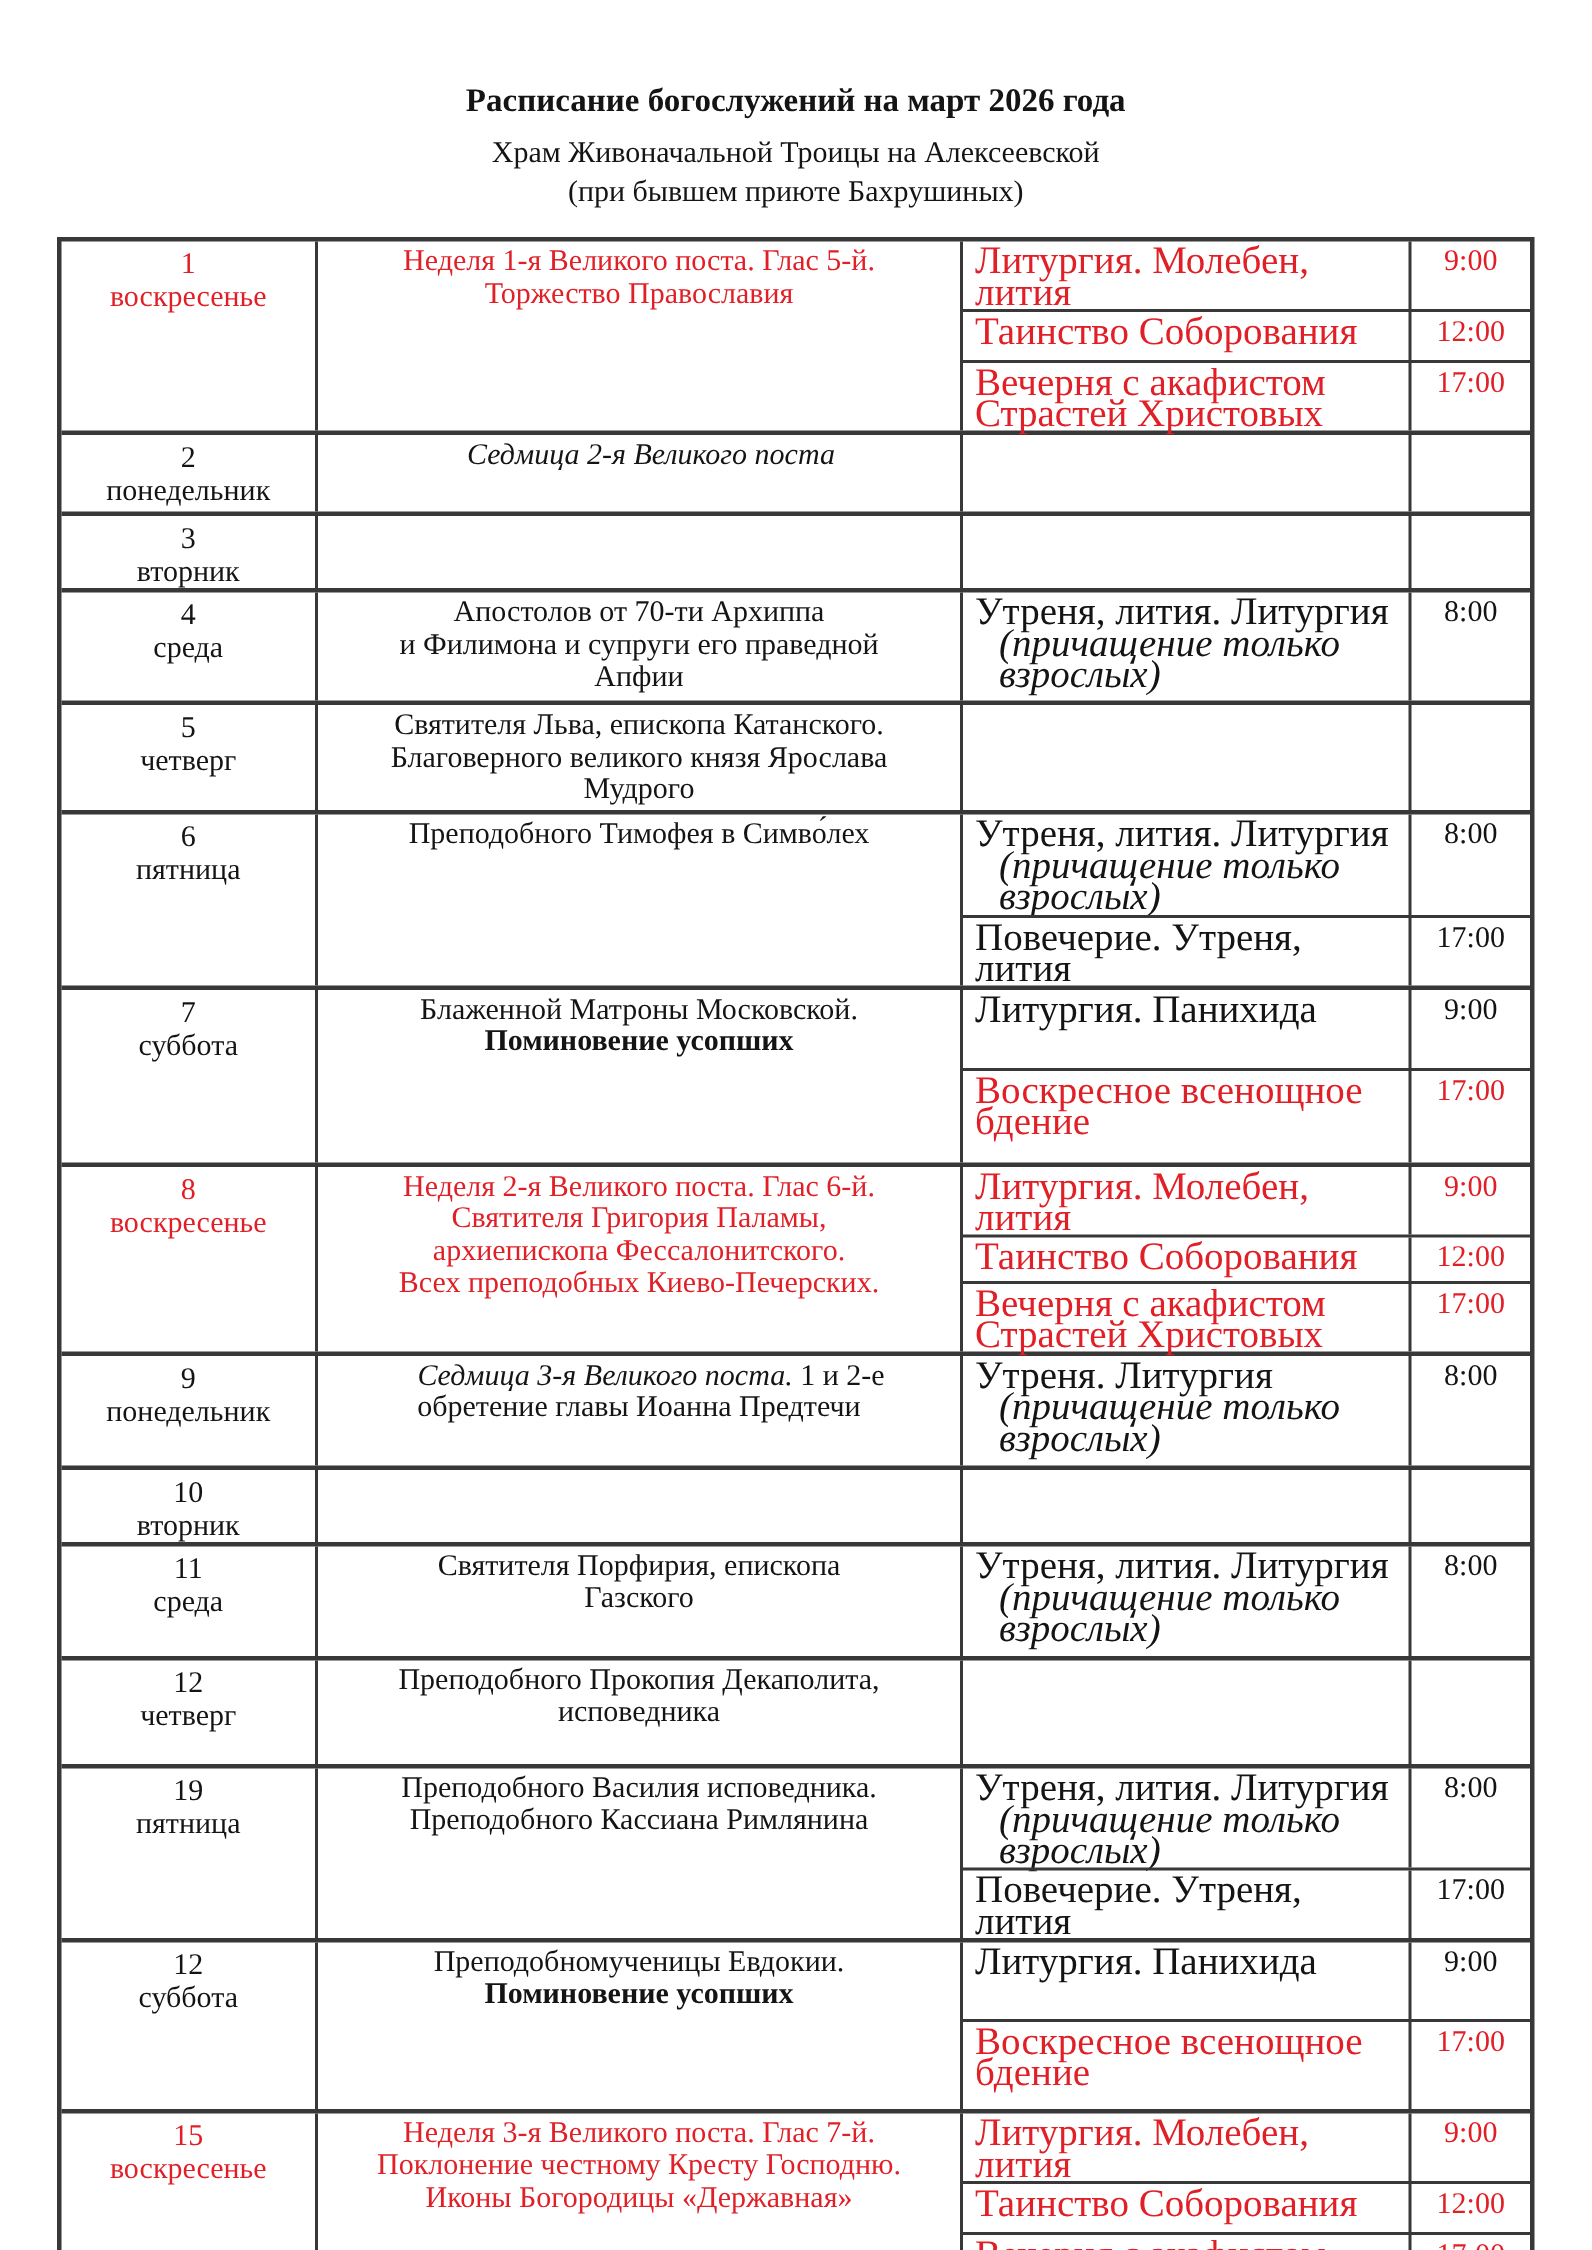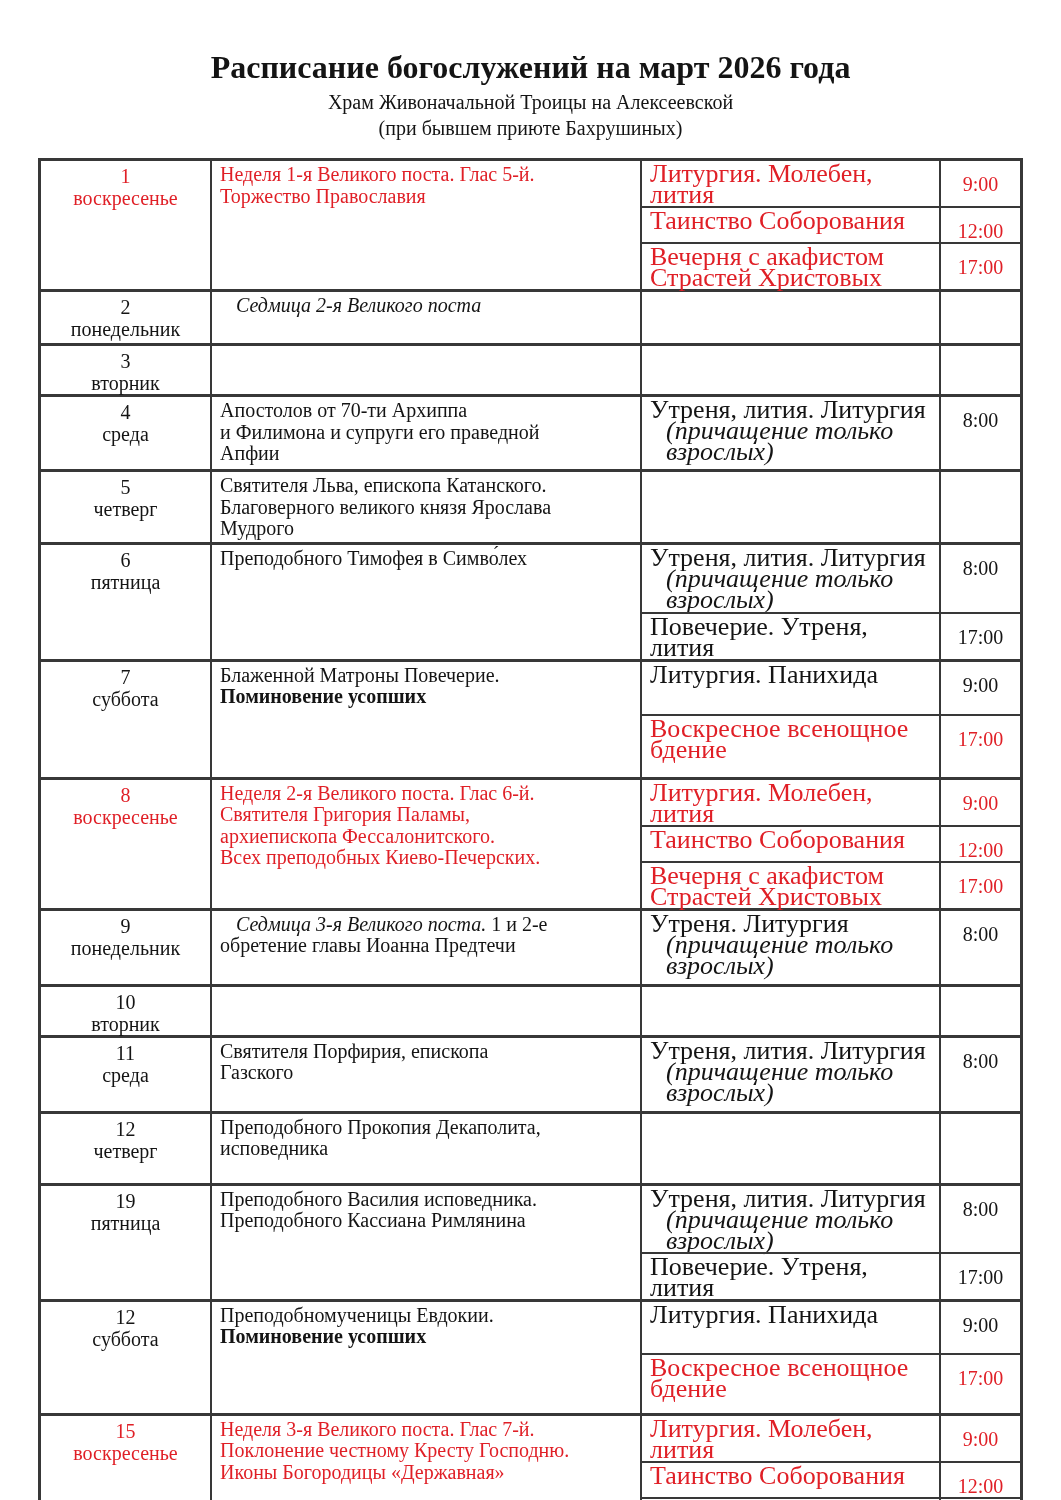--- a/index.html
+++ b/index.html
@@ -13,21 +13,21 @@
     background:#ffffff;
     font-family:"Liberation Serif","DejaVu Serif",serif;
     color:var(--ink);
     overflow:hidden;
   }
   .header{
     text-align:center;
     padding-top:48px;
   }
   .doc-title{
-    font-size:32px;
+    font-size:22px;
     font-weight:bold;
     line-height:38px;
     margin:0 0 3px 0;
   }
   .doc-subtitle{
     font-size:20px;
     font-weight:normal;
     line-height:26px;
     margin:0;
   }
@@ -48,20 +48,21 @@
     text-align:center;
     padding-top:4px;
     font-size:20px;
     line-height:22px;
   }
   .desc-cell{
     border-left:2px solid var(--line);
     padding:3px 8px 2px 8px;
     font-size:20px;
     line-height:21.5px;
+    text-align:center;
   }
   .svc-block{
     border-left:2px solid var(--line);
     display:flex;
     flex-direction:column;
   }
   .svc-row{
     display:grid;
     grid-template-columns:1fr 81px;
     border-top:2px solid var(--line);
@@ -71,21 +72,21 @@
   .svc-row:first-child{border-top:none;}
   .svc-row.grow{flex:1 1 auto;}
   .svc-name{
     padding:2px 6px 1px 8px;
     font-size:26px;
     line-height:21px;
   }
   .svc-time{
     border-left:2px solid var(--line);
     text-align:center;
-    padding-top:12px;
+    padding-top:2px;
     font-size:20px;
     line-height:22px;
   }
   .red{color:var(--red);}
   .it{font-style:italic;margin-left:16px;}
   .bd{font-weight:bold;}
 </style>
 </head>
 <body>
 
@@ -184,21 +185,21 @@
           <div class="svc-name"><span>Повечерие. Утреня, лития</span></div>
           <div class="svc-time">17:00</div>
         </div>
       </div>
     </div>
     <div class="day-row" style="min-height: 115px;">
       <div class="day-cell">
         <div class="day-num">7</div>
         <div class="day-wd">суббота</div>
       </div>
-      <div class="desc-cell"><span>Блаженной Матроны Повечерие.</span><br><span class="bd">Поминовение усопших</span></div>
+      <div class="desc-cell"><span>Блаженной Матроны Московской.</span><br><span class="bd">Поминовение усопших</span></div>
       <div class="svc-block">
         <div class="svc-row" style="min-height: 52px;">
           <div class="svc-name"><span>Литургия. Панихида</span></div>
           <div class="svc-time">9:00</div>
         </div>
         <div class="svc-row grow">
           <div class="svc-name red"><span>Воскресное всенощное</span><br><span>бдение</span></div>
           <div class="svc-time red">17:00</div>
         </div>
       </div>

